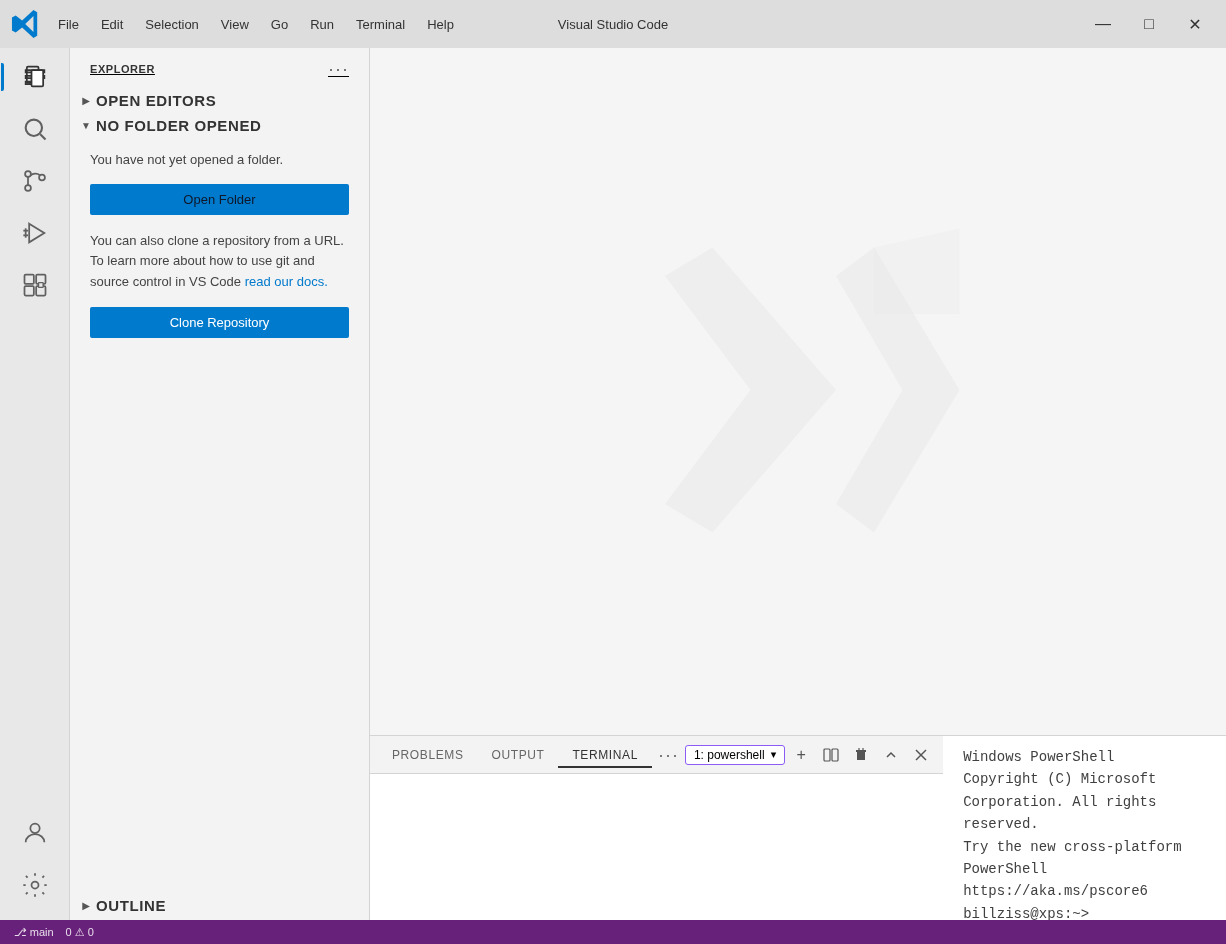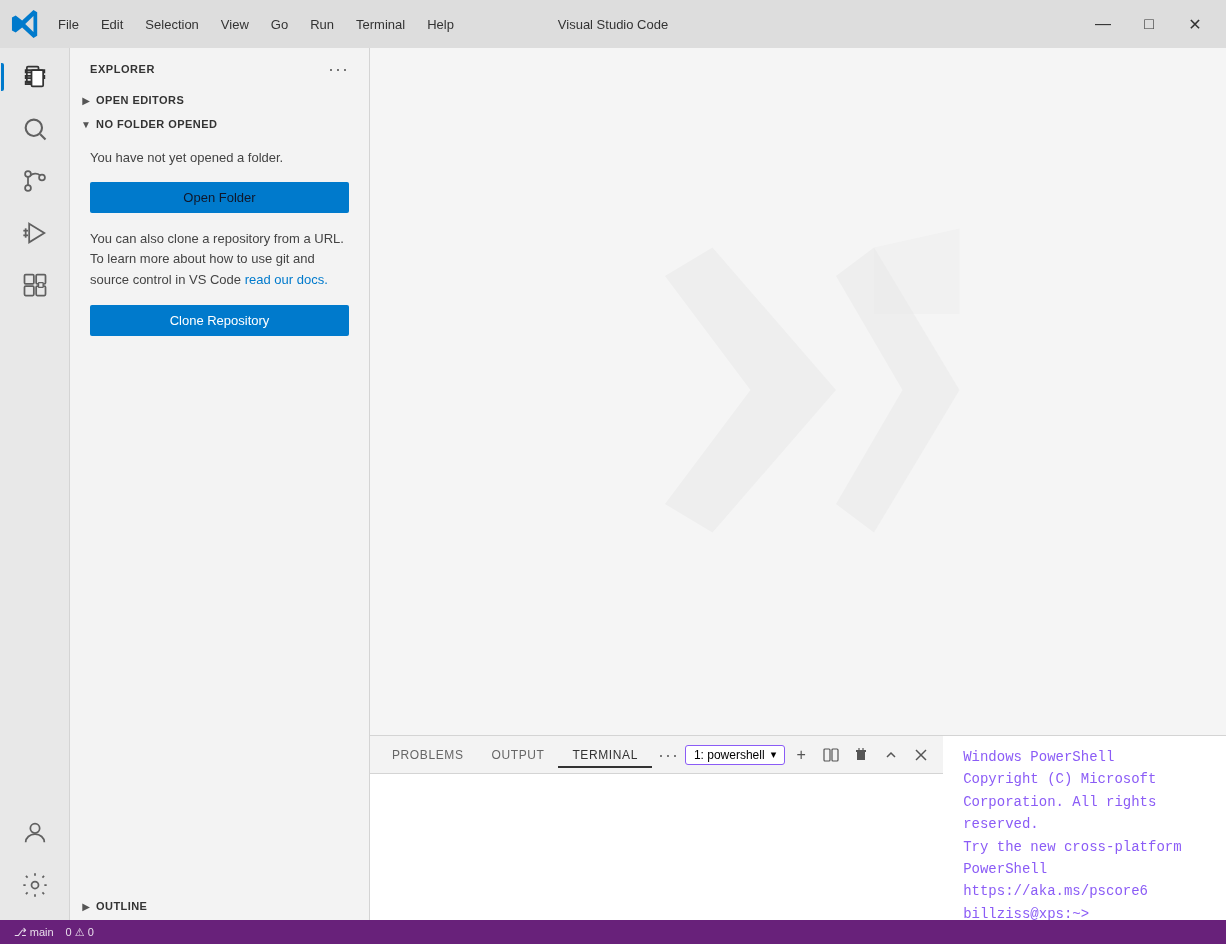--- a/index.html
+++ b/index.html
@@ -140,20 +140,21 @@
       flex-direction: column;
       border-right: 1px solid #d4d4d4;
       flex-shrink: 0;
     }
     .sidebar-header {
       display: flex;
       align-items: center;
       justify-content: space-between;
       padding: 10px 16px 8px 20px;
       flex-shrink: 0;
+      text-decoration: underline;
     }
     .sidebar-title {
       font-size: 11px;
       font-weight: 700;
       color: #333;
       letter-spacing: 0.05em;
       text-transform: uppercase;
     }
     .sidebar-more-btn {
       cursor: pointer;
@@ -176,21 +177,21 @@
       width: 16px;
       height: 16px;
       display: flex;
       align-items: center;
       justify-content: center;
       margin-right: 2px;
       font-size: 10px;
       color: #555;
     }
     .section-label {
-      font-size: 11px;
+      font-size: 15px;
       font-weight: 700;
       color: #333;
       text-transform: uppercase;
       letter-spacing: 0.04em;
     }
 
     .no-folder-content {
       padding: 12px 20px;
     }
     .no-folder-text {
@@ -339,21 +340,21 @@
       font-size: 16px;
       color: #555;
       background: transparent;
     }
 
     .terminal-content {
       flex: 1;
       padding: 10px 20px;
       font-family: 'Consolas', 'Courier New', monospace;
       font-size: 14px;
-      color: #8b5cf6;
+      color: #404040;
       line-height: 1.6;
       overflow: auto;
     }
 
     
     .status-bar {
       height: 24px;
       background: #68217a;
       display: flex;
       align-items: center;

